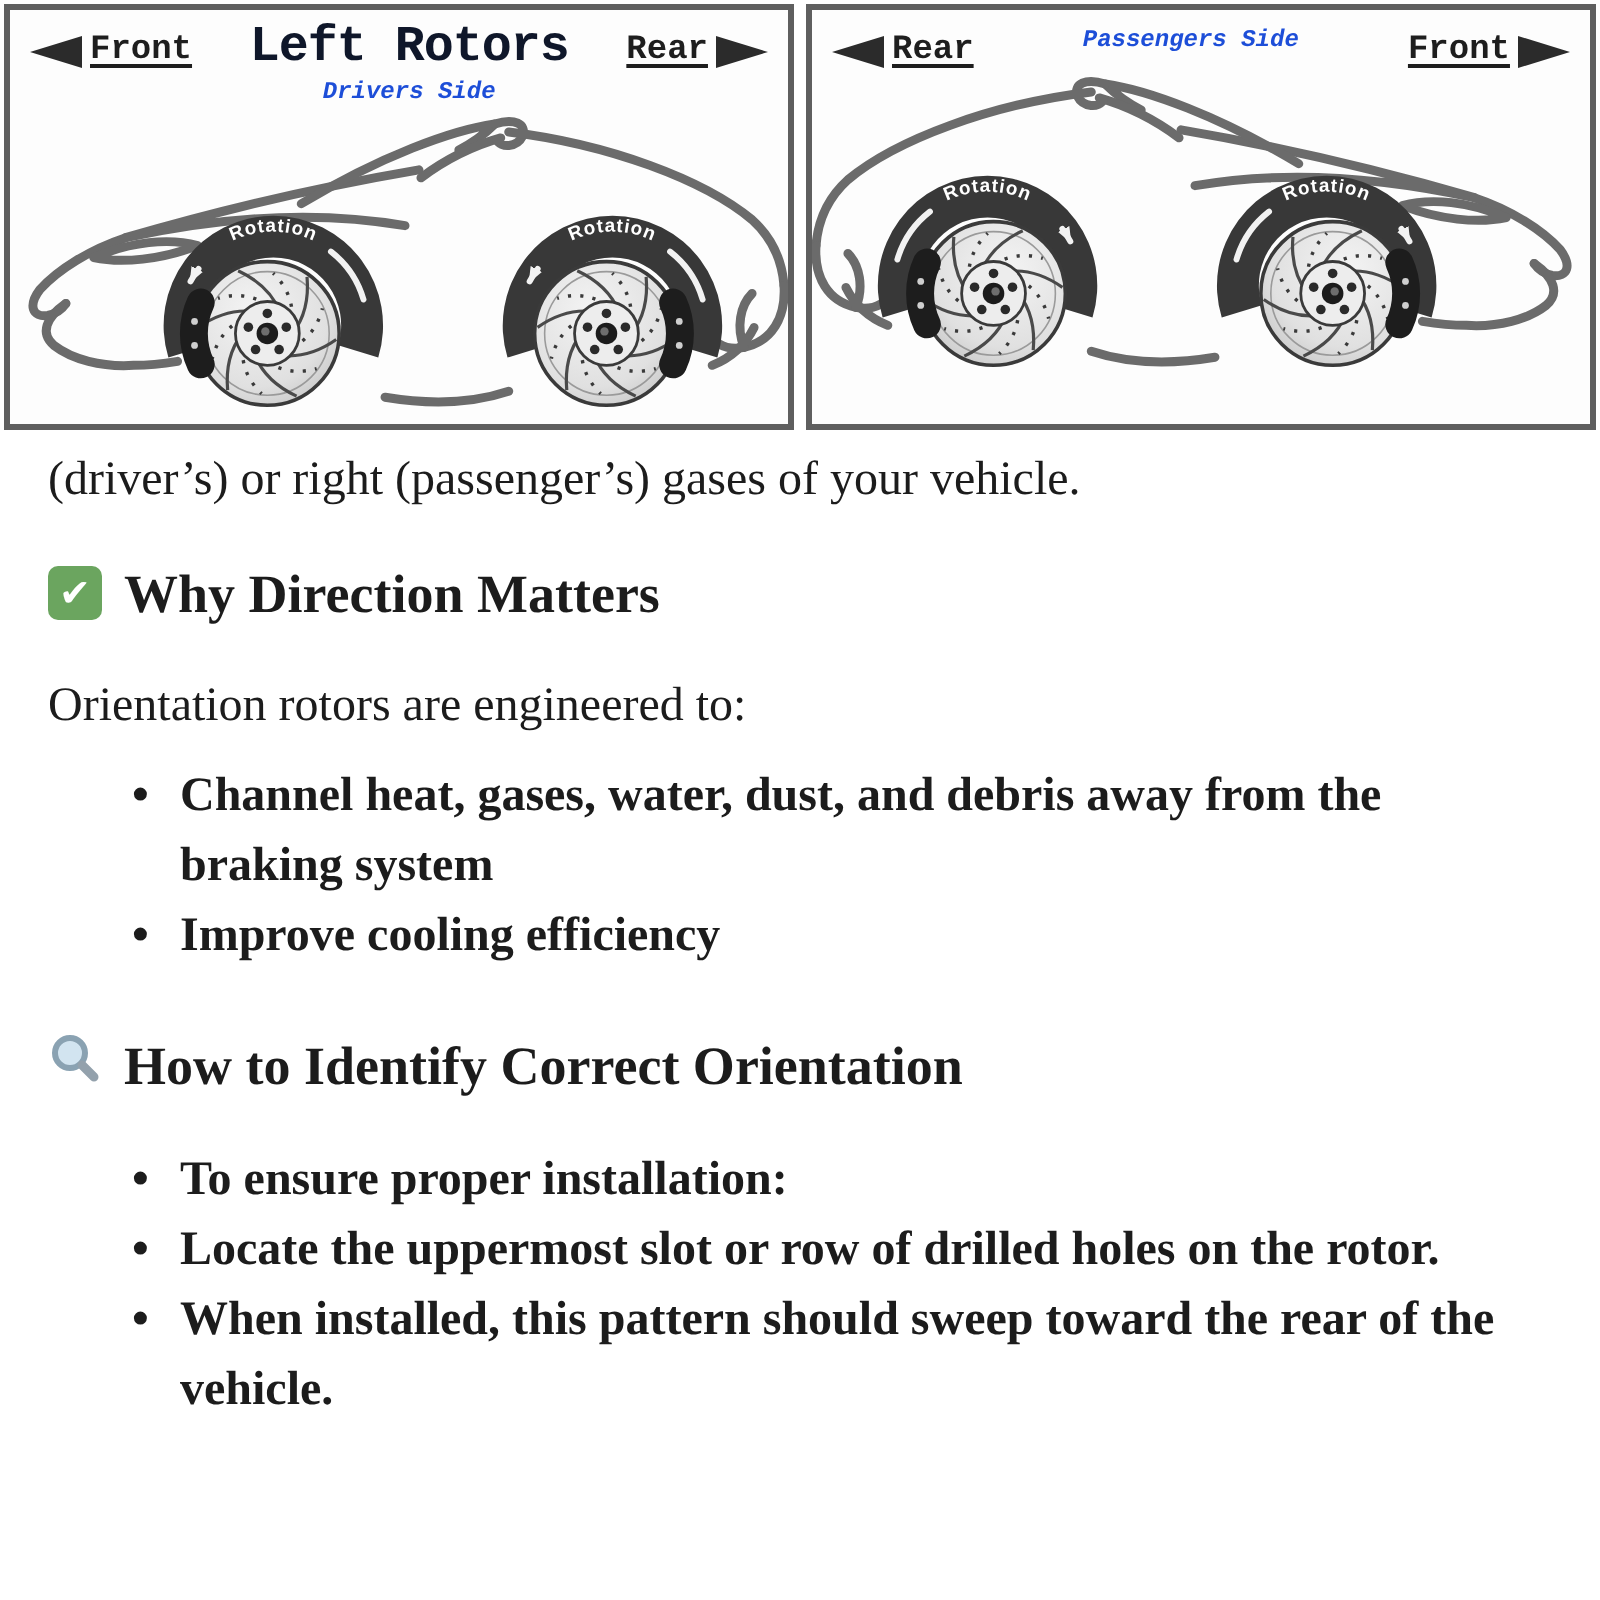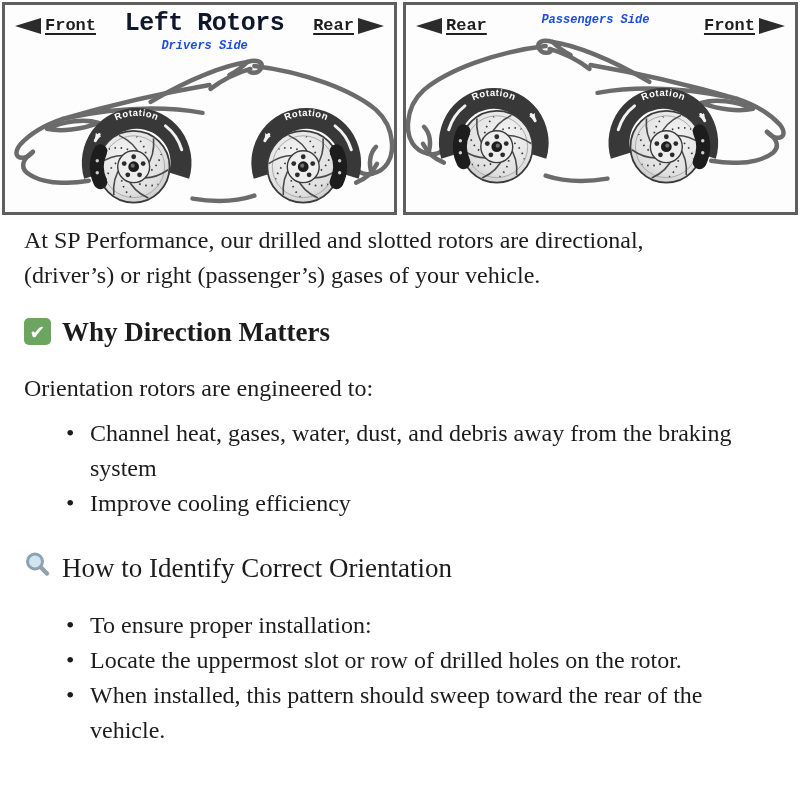--- a/index.html
+++ b/index.html
@@ -34,27 +34,27 @@
   .article { padding:8px 24px 0 24px; font-size:24px; line-height:35px; }
   .intro-line { white-space:nowrap; }
   .heading { display:flex; align-items:center; gap:11px; margin-top:22px; font-size:27px; line-height:34px; }
   .heading.bold { font-weight:bold; }
   .check-badge { display:inline-flex; align-items:center; justify-content:center; flex:0 0 auto;
                  width:27px; height:27px; border-radius:5px; background:#6ba55f;
                  color:#ffffff; font-size:19px; font-weight:bold;
                  font-family:"DejaVu Sans", sans-serif; }
   .mag-icon { flex:0 0 auto; display:inline-block; }
   .lead { margin-top:22px; }
-  ul.blist { list-style:none; margin:10px 0 0 0; padding:0 0 0 42px; }
+  ul.blist { list-style:none; margin:10px 0 0 0; padding:0 0 0 42px;font-weight:bold; }
   ul.blist li { position:relative; padding-left:24px; }
   ul.blist li::before { content:"\2022"; position:absolute; left:0; top:0; font-size:24px; }
   .w-narrow { max-width:645px; }
   .w-wide { max-width:712px; }
   ul.blist.second { margin-top:22px; }
-  .heading.second { margin-top:30px; }
+  .heading.second { margin-top:30px;font-weight:bold; }
 </style>
 </head>
 <body>
 
 <div class="diagram">
 
   <div class="panel">
     <div class="panel-header">
       <div class="dir">
         <span class="arr arr-left"></span>
@@ -211,21 +211,20 @@
           <use href="#headCW"></use>
         <text class="rottext"><textPath href="#tparc" startOffset="50%" text-anchor="middle">Rotation</textPath></text>
       </g>
     </svg>
   </div>
 </div>
 
 <div class="article">
 
   <div>
-    <div class="intro-line">At SP Performance, our drilled and slotted rotors are directional,</div>
     <div class="intro-line">(driver’s) or right (passenger’s) gases of your vehicle.</div>
   </div>
 
   <div class="heading bold">
     <span class="check-badge">✔</span>
     <span>Why Direction Matters</span>
   </div>
 
   <div class="lead">Orientation rotors are engineered to:</div>
 

